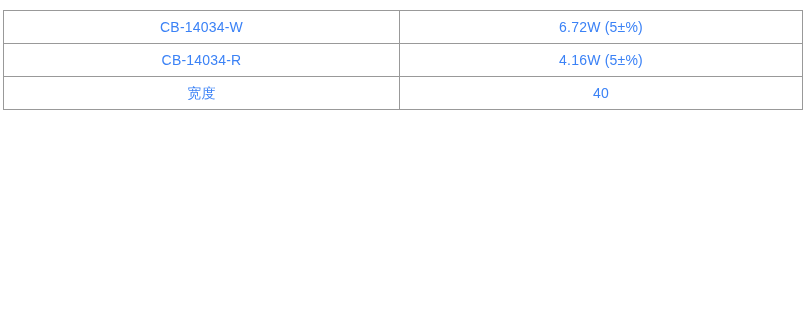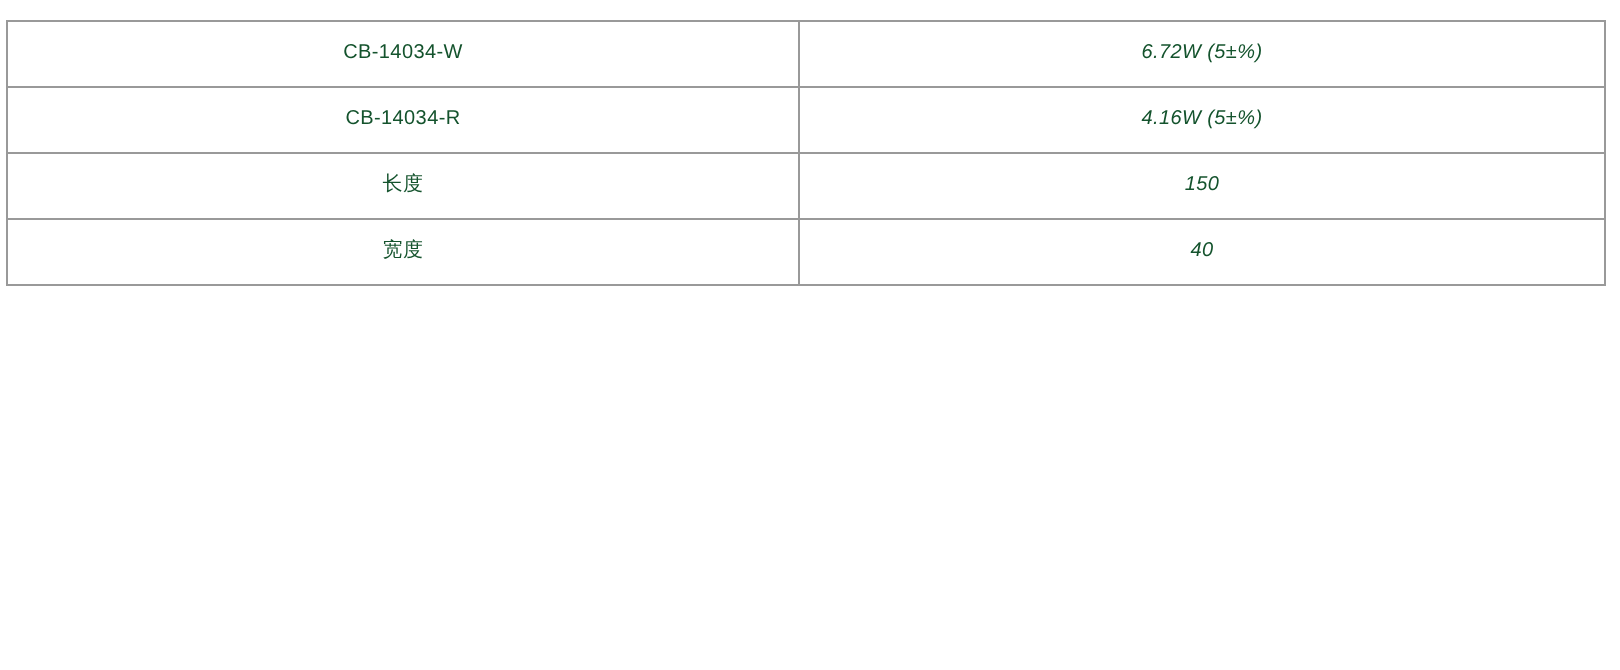--- a/index.html
+++ b/index.html
@@ -27,51 +27,47 @@
     table-layout: fixed;
   }
   table.spec col.c-label { width: 396px; }
   table.spec col.c-value { width: 403px; }
   table.spec td {
     border: 1px solid #999999;
     height: 32px;
     padding: 0 4px;
     text-align: center;
     vertical-align: middle;
-    font-size: 10px;
+    font-size: 14px;
     line-height: 16px;
-    color: #14532d;
+    color: #3b82f6;
     white-space: nowrap;
     overflow: hidden;
     background: #ffffff;
   }
   table.spec td.label-cell { letter-spacing: 0.2px; }
-  table.spec td.value-cell { letter-spacing: 0.2px; font-style: italic; }
+  table.spec td.value-cell { letter-spacing: 0.2px; }
 </style>
 </head>
 <body>
 
 <div id="spec-wrap">
   <table class="spec">
     <colgroup>
       <col class="c-label">
       <col class="c-value">
     </colgroup>
     <tbody>
       <tr>
         <td class="label-cell">CB-14034-W</td>
         <td class="value-cell">6.72W (5±%)</td>
       </tr>
       <tr>
         <td class="label-cell">CB-14034-R</td>
         <td class="value-cell">4.16W (5±%)</td>
       </tr>
       <tr>
-        <td class="label-cell">长度</td>
-        <td class="value-cell">150</td>
-      </tr>
-      <tr>
         <td class="label-cell">宽度</td>
         <td class="value-cell">40</td>
       </tr>
     </tbody>
   </table>
 </div>
 
 </body></html>

